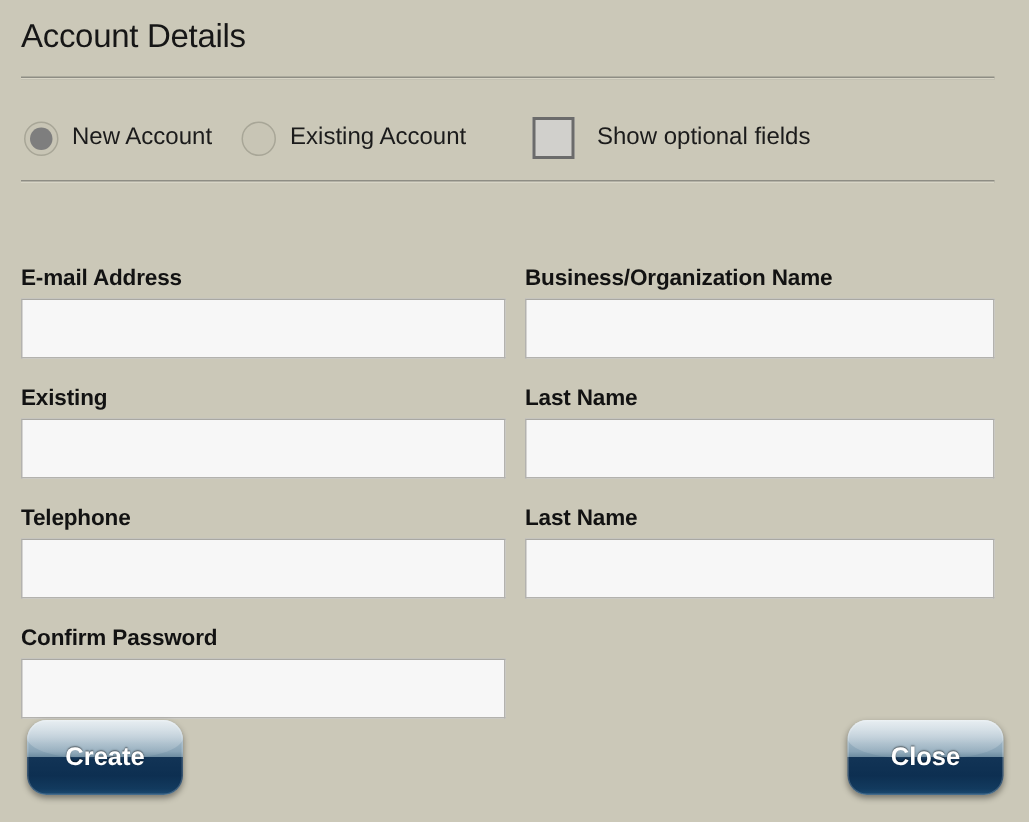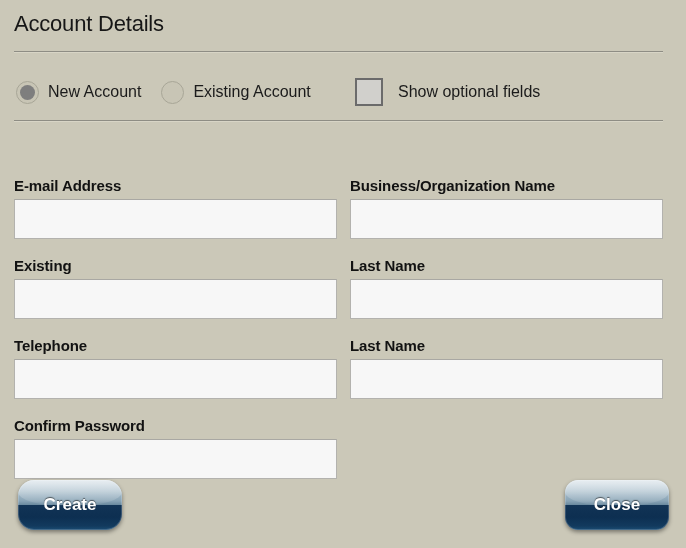--- a/index.html
+++ b/index.html
@@ -198,21 +198,21 @@
     background: linear-gradient(to bottom,
         rgba(255,255,255,0.62) 0%,
         rgba(255,255,255,0.22) 60%,
         rgba(255,255,255,0.03) 100%);
     pointer-events: none;
   }
   .btn-text {
     position: relative;
     z-index: 2;
   }
-  .btn-create { left: 18px; border-radius: 16px; }
+  .btn-create { left: 18px; }
   .btn-close  { left: 565px; }
 </style>
 </head>
 <body>
 
 <div id="dialog">
 
   <div class="title">Account Details</div>
 
   <div class="divider d1"></div>

